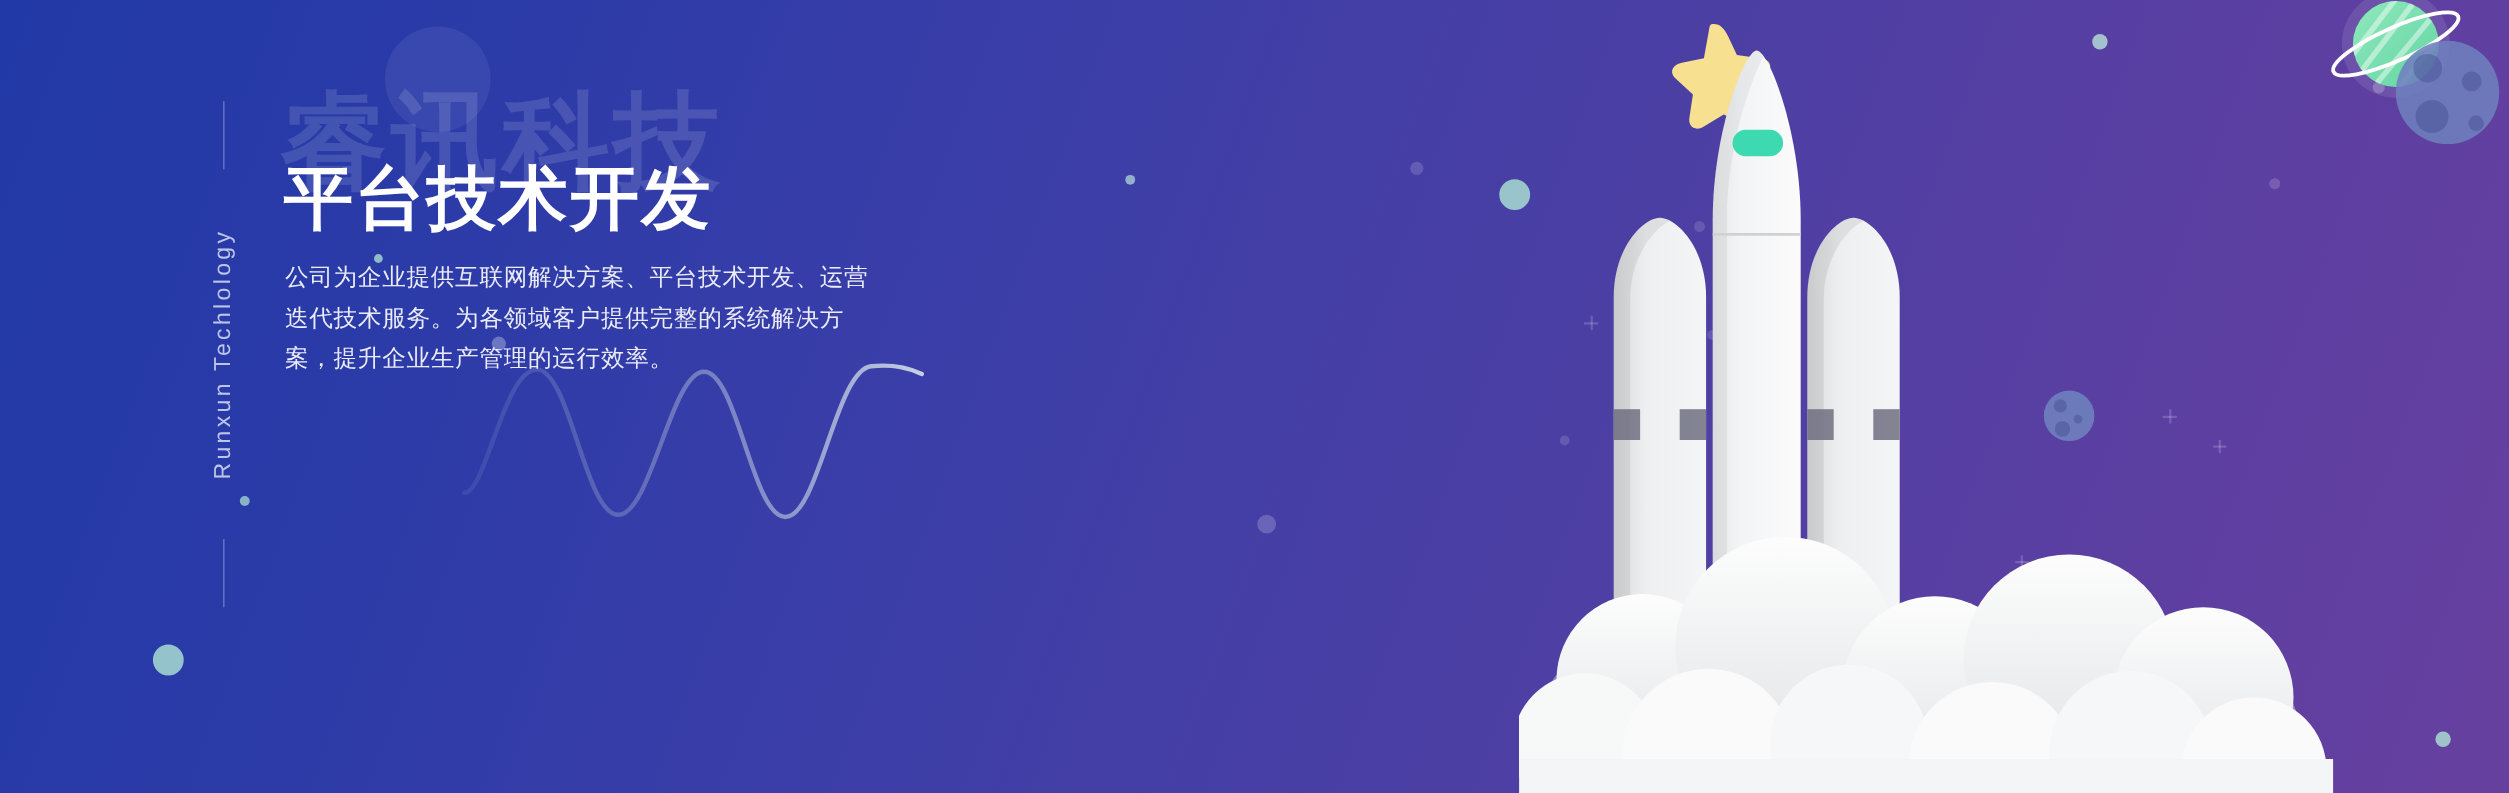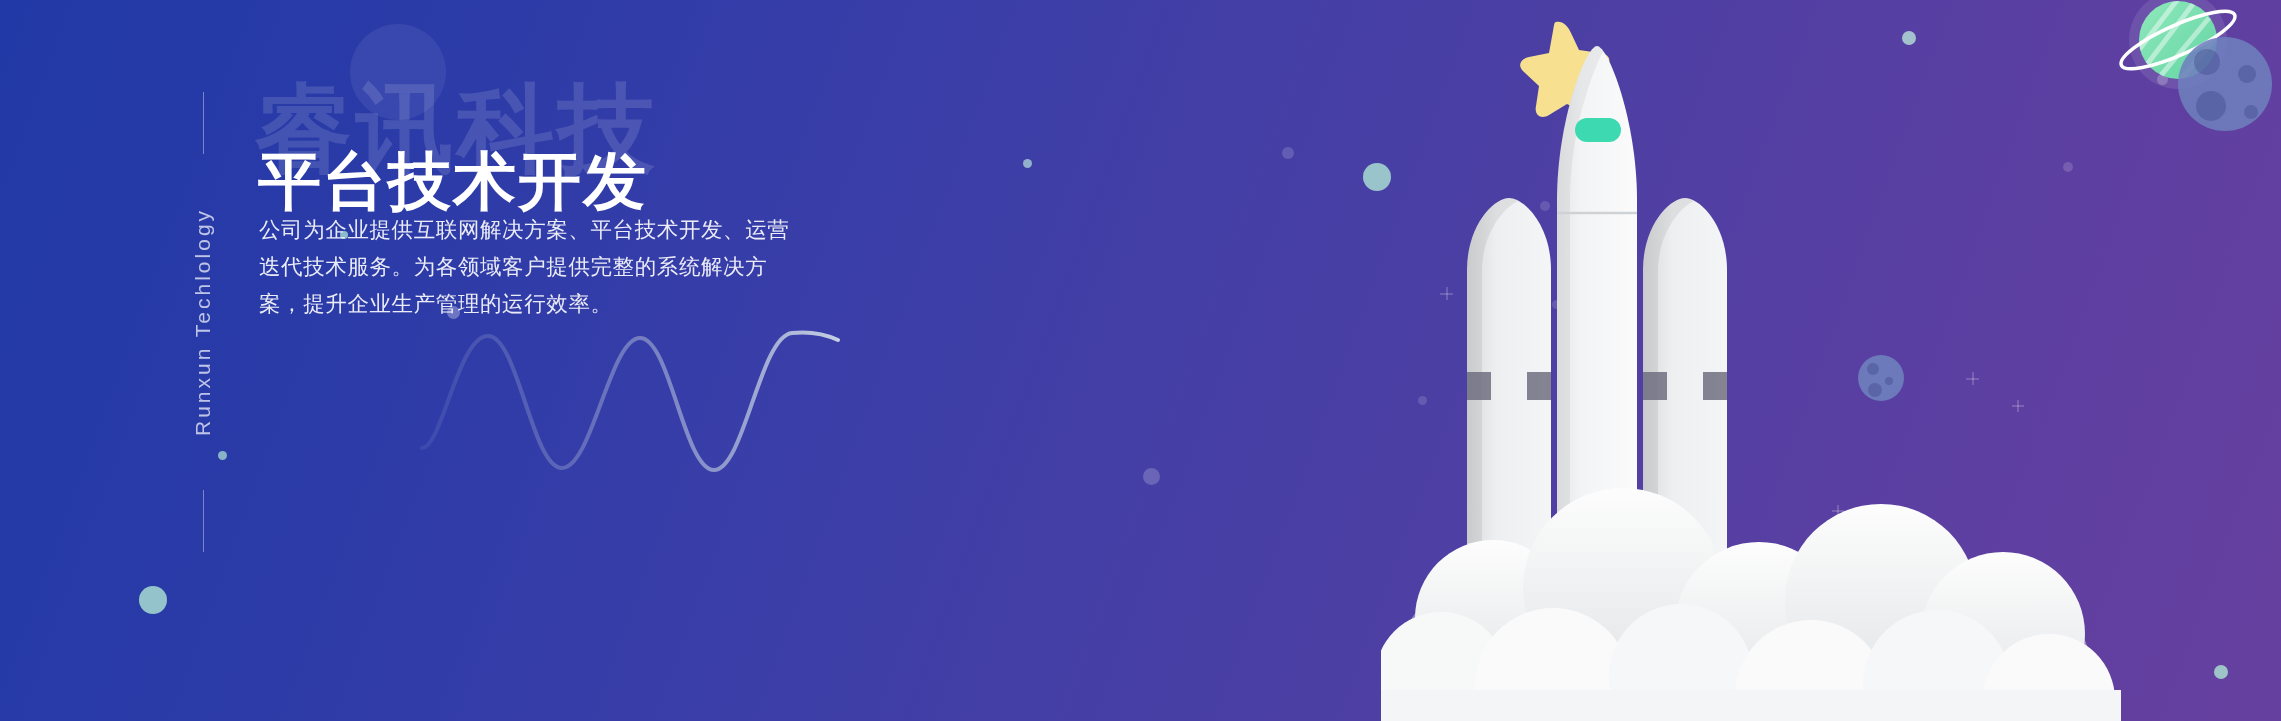--- a/index.html
+++ b/index.html
@@ -57,21 +57,21 @@
   }
   .headline{
     position:absolute; left:3px; top:65px;
     font-size:63px; font-weight:700;
     letter-spacing:2px;
     color:#ffffff;
     line-height:1.15;
     white-space:nowrap;
   }
   .subcopy{
-    position:absolute; left:4px; top:132px;
+    position:absolute; left:4px; top:154px;
     width:538px;
     font-size:21.5px;
     line-height:1.72;
     letter-spacing:.6px;
     color:rgba(255,255,255,.9);
   }
 
   
   .wave{ position:absolute; left:420px; top:300px; width:450px; height:200px; }
 

